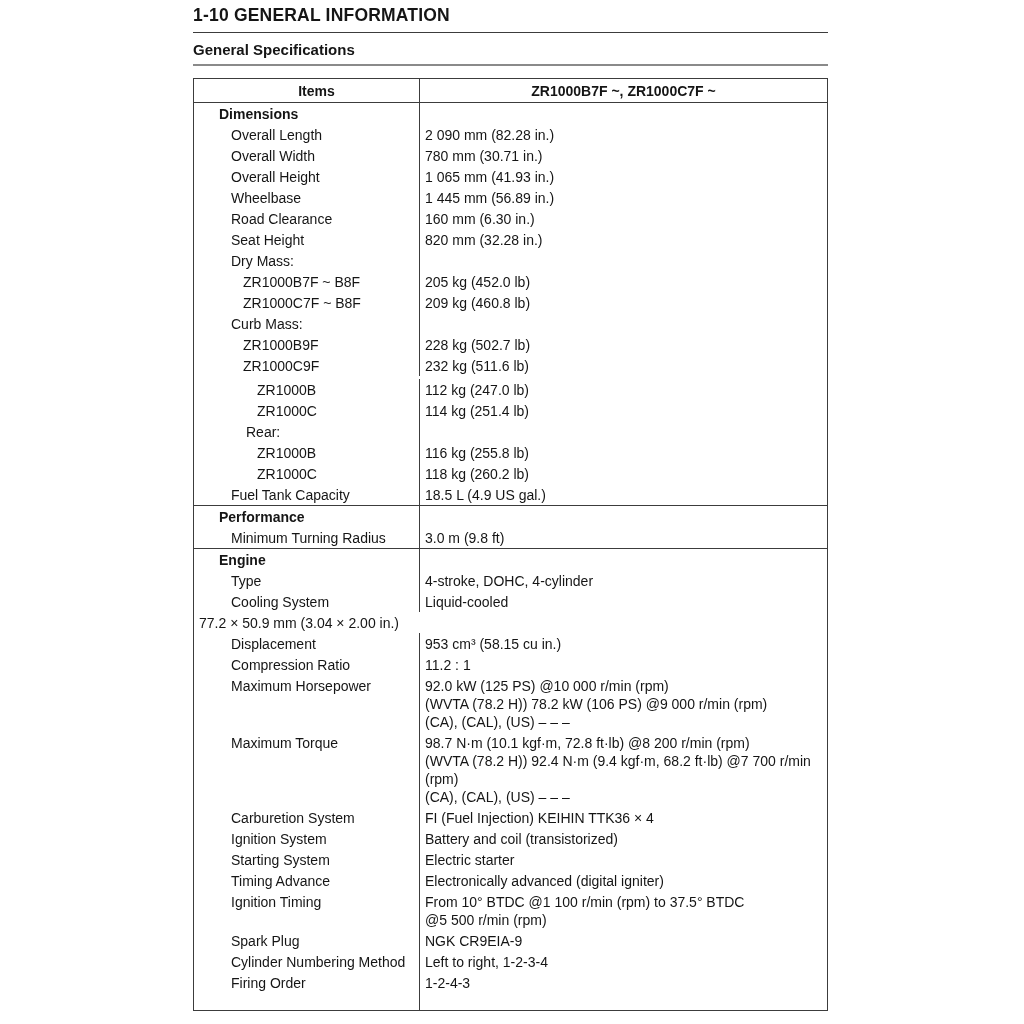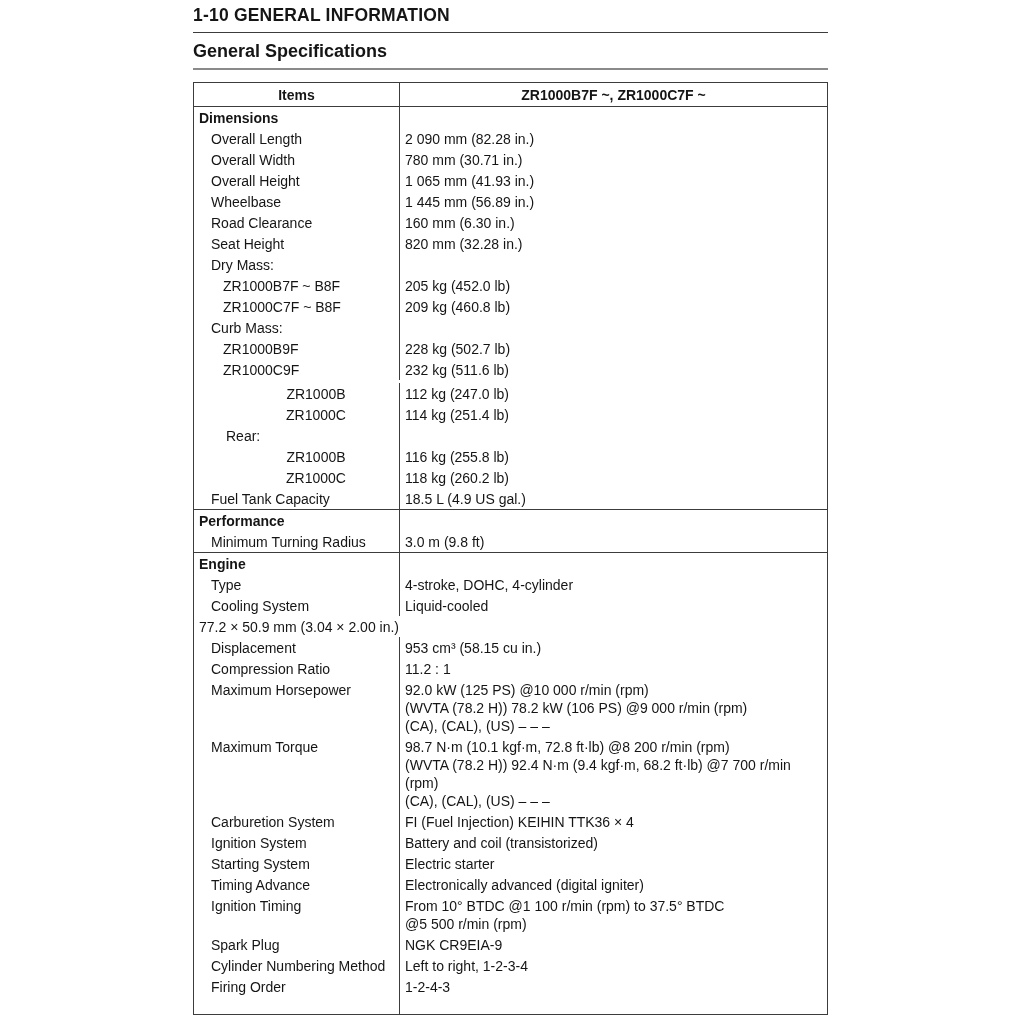--- a/index.html
+++ b/index.html
@@ -20,52 +20,53 @@
     width: 635px;
   }
   .doc-title {
     font-size: 17.5px;
     font-weight: bold;
     letter-spacing: 0.2px;
     padding-bottom: 6px;
     border-bottom: 1.5px solid #3c3c3c;
   }
   .sub-title {
-    font-size: 18px;
+    font-size: 15px;
     font-weight: bold;
     margin-top: 8px;
     padding-bottom: 6px;
     border-bottom: 2px solid #8a8a8a;
   }
   .spec-table {
     margin-top: 12px;
     border: 1.5px solid #3c3c3c;
     font-size: 14px;
     line-height: 18px;
   }
   .trow { display: flex; align-items: stretch; }
   .cell-l {
     width: 206px;
     flex: 0 0 206px;
     border-right: 1.3px solid #3c3c3c;
     padding: 1.5px 4px 1.5px 0;
+    margin-left: 20px;
   }
   .cell-r {
     flex: 1 1 auto;
     padding: 1.5px 6px 1.5px 5px;
     white-space: pre-line;
   }
   .thead { border-bottom: 1.3px solid #3c3c3c; font-weight: bold; }
   .thead .cell-l, .thead .cell-r { text-align: center; padding: 2.5px 0; }
   .section + .section { border-top: 1.3px solid #3c3c3c; }
   .ind-0 { padding-left: 5px; font-weight: bold; }
   .ind-1 { padding-left: 17px; }
   .ind-2 { padding-left: 29px; }
   .ind-3 { padding-left: 32px; }
-  .ind-4 { padding-left: 43px; text-align: center; }
+  .ind-4 { padding-left: 43px; }
   .tail { height: 17px; }
 </style>
 </head>
 <body>
 
 <div class="page">
   <div class="content">
 
     <div class="doc-title">1-10 GENERAL INFORMATION</div>
 

